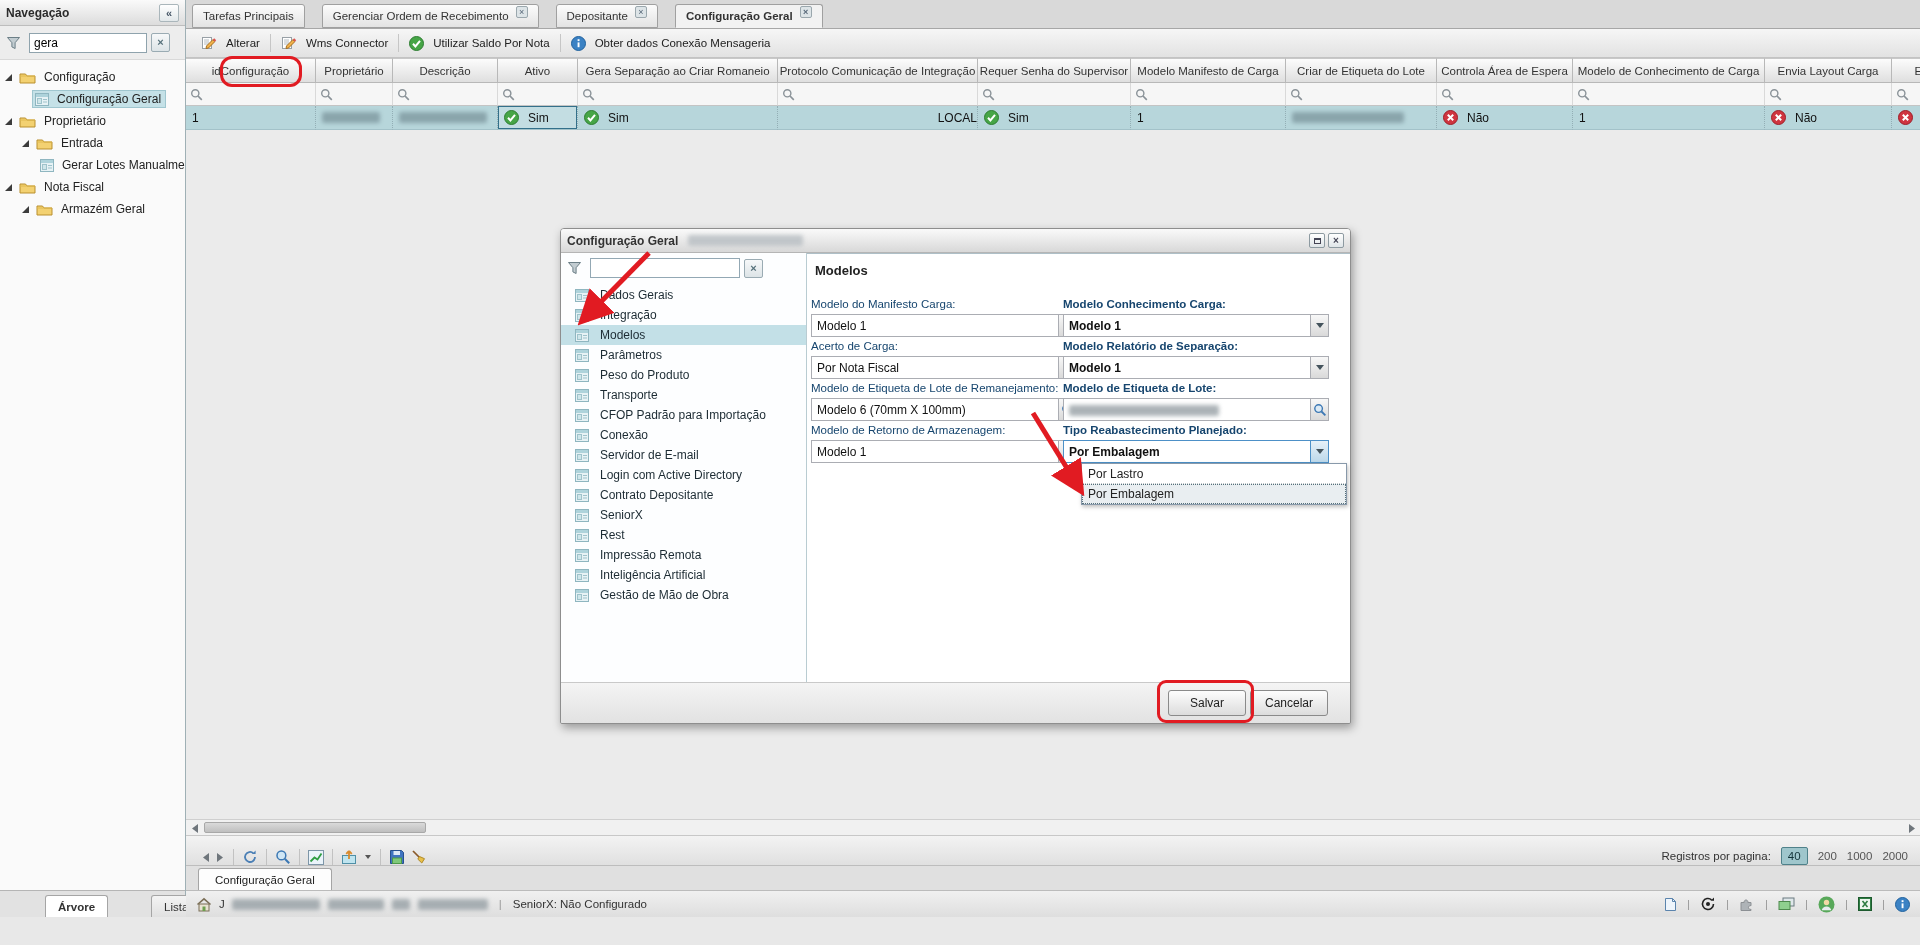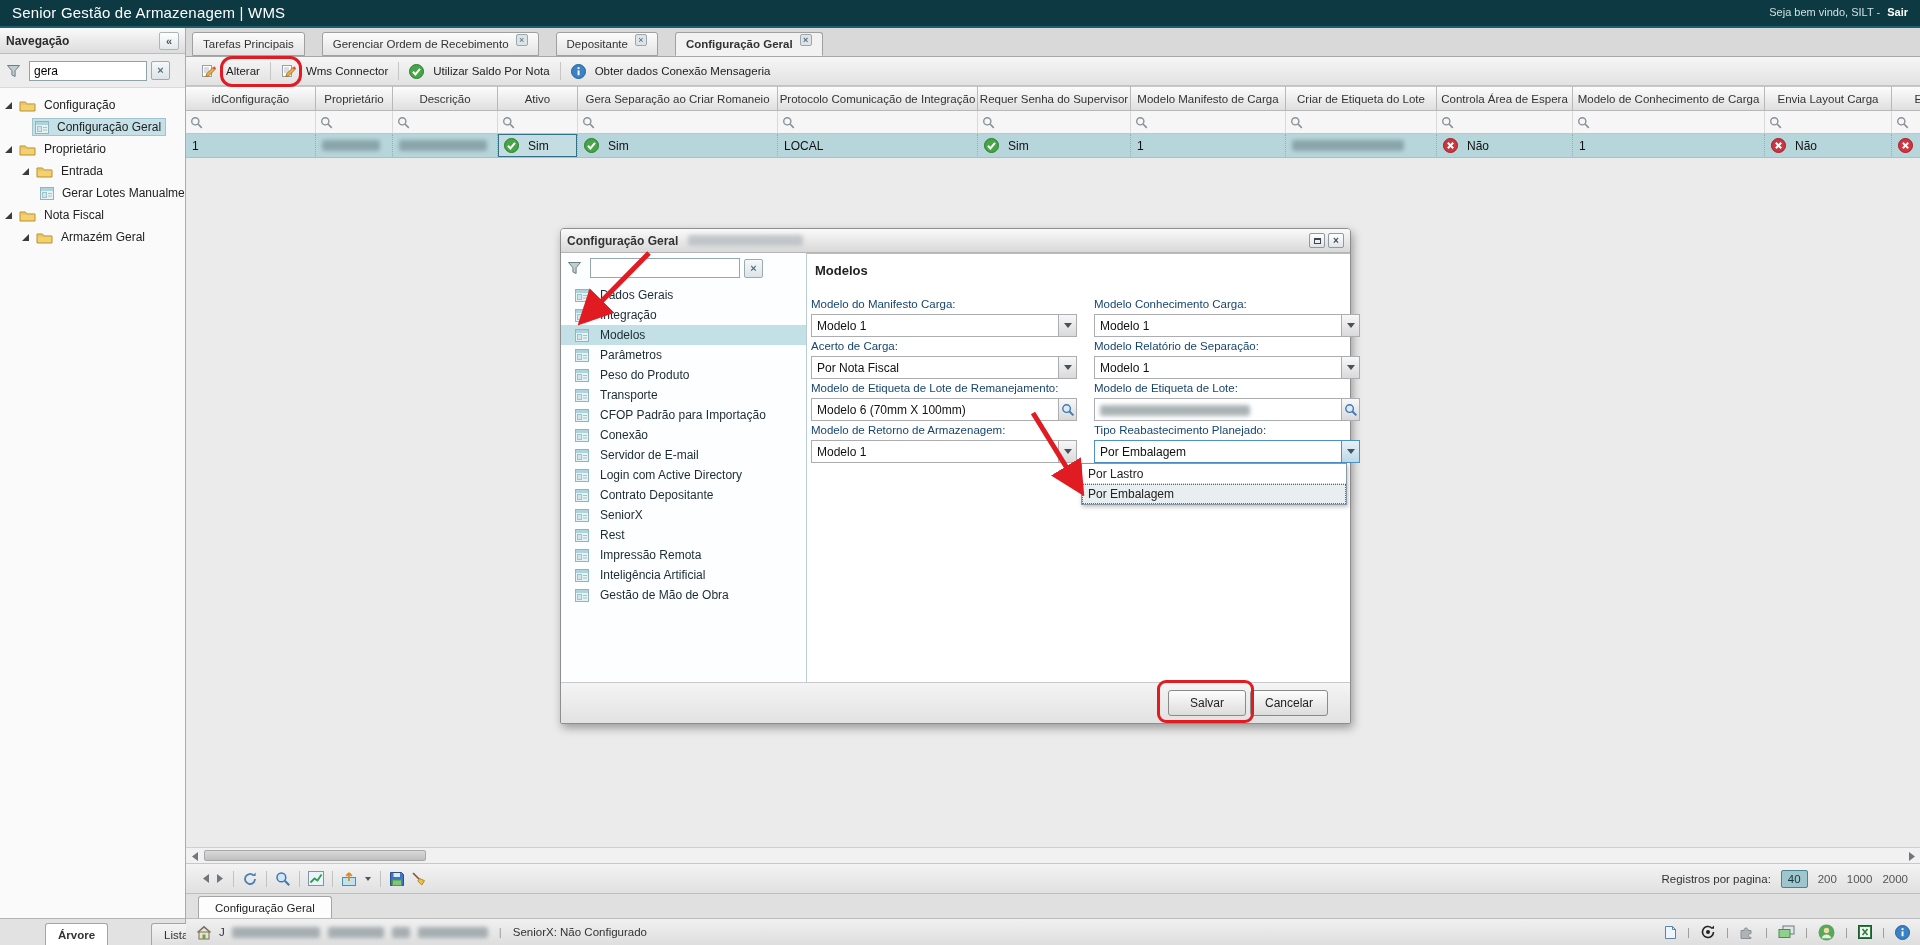--- a/index.html
+++ b/index.html
@@ -48,21 +48,21 @@
   .rcell.focused { box-shadow: inset 0 0 0 1px #33708a; background:#c3dde2; }
   .grid-empty { flex:1; background:#ebebeb; }
 
   .redact { display:inline-block; height:11px; border-radius:2px; background:#97a0a5; filter:blur(2px); opacity:.8; }
   .rcell .redact { background:#7f99a0; }
 
   .hscroll { height:16px; background:#f1f1f1; border-top:1px solid #cfcfcf; position:relative; }
   .hs-arrow { position:absolute; top:1px; width:14px; height:14px; display:flex; align-items:center; justify-content:center; }
   .hs-thumb { position:absolute; left:18px; top:2px; width:222px; height:11px; background:linear-gradient(#dadada,#bfbfbf); border:1px solid #a8a8a8; border-radius:2px; }
 
-  .pager { height:30px; background:linear-gradient(#f3f3f3,#e0e0e0); border-top:1px solid #c8c8c8; display:flex; align-items:center; padding:0 12px; }
+  .pager { height:30px; background:linear-gradient(#f3f3f3,#e0e0e0); border-top:1px solid #c8c8c8; display:flex; align-items:flex-end; padding:0 12px; }
   .picon { display:flex; align-items:center; justify-content:center; padding:0 3px; cursor:pointer; }
   .psep { width:1px; height:16px; background:#c2c2c2; margin:0 5px; }
   .pager-right { margin-left:auto; display:flex; align-items:center; font-size:11.5px; color:#333; gap:10px; }
   .popt { color:#555; cursor:pointer; }
   .popt.selected { background:#9fc6cc; border:1px solid #4f818a; border-radius:2px; padding:2px 6px; color:#13343a; }
 
   .bottom-tabstrip { height:25px; background:#e0e0e0; border-top:1px solid #bdbdbd; display:flex; align-items:flex-end; padding-left:12px; }
   .btab { height:22px; padding:0 16px; background:#fdfdfd; border:1px solid #a5a5a5; border-bottom:none; border-radius:3px 3px 0 0; display:flex; align-items:center; font-size:11.5px; color:#222; cursor:pointer; }
 
   .statusbar { height:27px; background:linear-gradient(#f0f0f0,#dedede); border-top:1px solid #bbb; display:flex; align-items:center; padding:0 10px; gap:7px; font-size:11.5px; color:#333; }
@@ -81,21 +81,21 @@
   .modal-left { width:246px; border-right:1px solid #b9ccd2; background:#fdfeff; }
   .mfilter { height:30px; display:flex; align-items:center; gap:4px; padding:0 6px; }
   .mfilter input { width:150px; height:20px; border:1px solid #93a8b4; padding:0 4px; font-size:12px; font-family:inherit; }
   .mlist { padding-top:2px; }
   .mitem { height:20px; display:flex; align-items:center; gap:7px; padding-left:14px; font-size:12px; color:#1c2b33; cursor:pointer; }
   .mitem.selected { background:#c3e0e7; }
   .modal-right { flex:1; position:relative; background:#fff; border-top:1px solid #aebfc7; }
   .panel-header { position:absolute; left:8px; top:9px; font-size:13px; font-weight:bold; color:#222; }
   .fcol { position:absolute; width:266px; }
   .fcol-left { left:4px; top:44px; }
-  .fcol-right { left:287px; top:44px; }
+  .fcol-right { left:256px; top:44px;font-weight:bold; }
   .flabel { height:14px; font-size:11.5px; color:#16456e; margin-bottom:2px; white-space:nowrap; }
   .frow { margin-bottom:3px; }
   .fbox { height:23px; border:1px solid #abadb3; background:#fff; display:flex; align-items:stretch; font-size:12px; }
   .fbox.focused { border-color:#4d90c7; }
   .fval { flex:1; padding:4px 5px 0 5px; white-space:nowrap; overflow:hidden; color:#111; }
   .ftrigger { width:18px; border-left:1px solid #abadb3; background:linear-gradient(#f8f8f8,#d9d9d9); display:flex; align-items:center; justify-content:center; cursor:pointer; }
   .fbox.focused .ftrigger { background:linear-gradient(#e7f1f8,#bcd8ea); border-left-color:#4d90c7; }
   .dcaret { width:0; height:0; border-left:4px solid transparent; border-right:4px solid transparent; border-top:5px solid #44535c; }
   .ddlist { position:absolute; left:274px; top:209px; width:266px; background:#fff; border:1px solid #8899aa; box-shadow:1px 2px 4px rgba(0,0,0,.25); z-index:6; }
   .dditem { height:20px; display:flex; align-items:center; padding-left:6px; font-size:12px; color:#222; border-bottom:1px dotted #c2c9cd; cursor:pointer; }
@@ -108,27 +108,20 @@
   .annot { position:absolute; left:0; top:0; z-index:60; pointer-events:none; }
   .red-oval { position:absolute; border:3px solid #e11b22; border-radius:12px; z-index:60; pointer-events:none; }
   .oval-alterar { left:220px; top:56px; width:82px; height:31px; }
   .oval-salvar { left:1157px; top:680px; width:97px; height:43px; border-radius:9px; }
 </style>
 </head>
 <body>
 
 <div class="page">
 
-  <header class="topbar">
-    <span class="title">Senior Gestão de Armazenagem | WMS</span>
-    <span class="welcome">
-      <span>Seja bem vindo, SILT -</span>
-      <b>Sair</b>
-    </span>
-  </header>
 
   <div class="layout">
 
     <aside class="sidebar">
       <div class="nav-header">
         <span>Navegação</span>
         <span class="collapse-btn">«</span>
       </div>
       <div class="nav-filter">
         <span class="ticon" id="nav-funnel">
@@ -467,21 +460,21 @@
           </div>
           <div class="rcell" style="width: 200px;">
             <span class="ticon">
               <svg width="15" height="15">
                 <circle cx="7.5" cy="7.5" r="7" fill="#46a546" stroke="#2e7d32"></circle>
                 <path d="M4 7.8 l2.4 2.6 L11 4.9" stroke="#fff" stroke-width="2" fill="none"></path>
               </svg>
             </span>
             <span>Sim</span>
           </div>
-          <div class="rcell" style="width: 200px;">
+          <div class="rcell" style="width: 200px; justify-content: flex-end;">
             <span>LOCAL</span>
           </div>
           <div class="rcell" style="width: 153px;">
             <span class="ticon">
               <svg width="15" height="15">
                 <circle cx="7.5" cy="7.5" r="7" fill="#46a546" stroke="#2e7d32"></circle>
                 <path d="M4 7.8 l2.4 2.6 L11 4.9" stroke="#fff" stroke-width="2" fill="none"></path>
               </svg>
             </span>
             <span>Sim</span>

